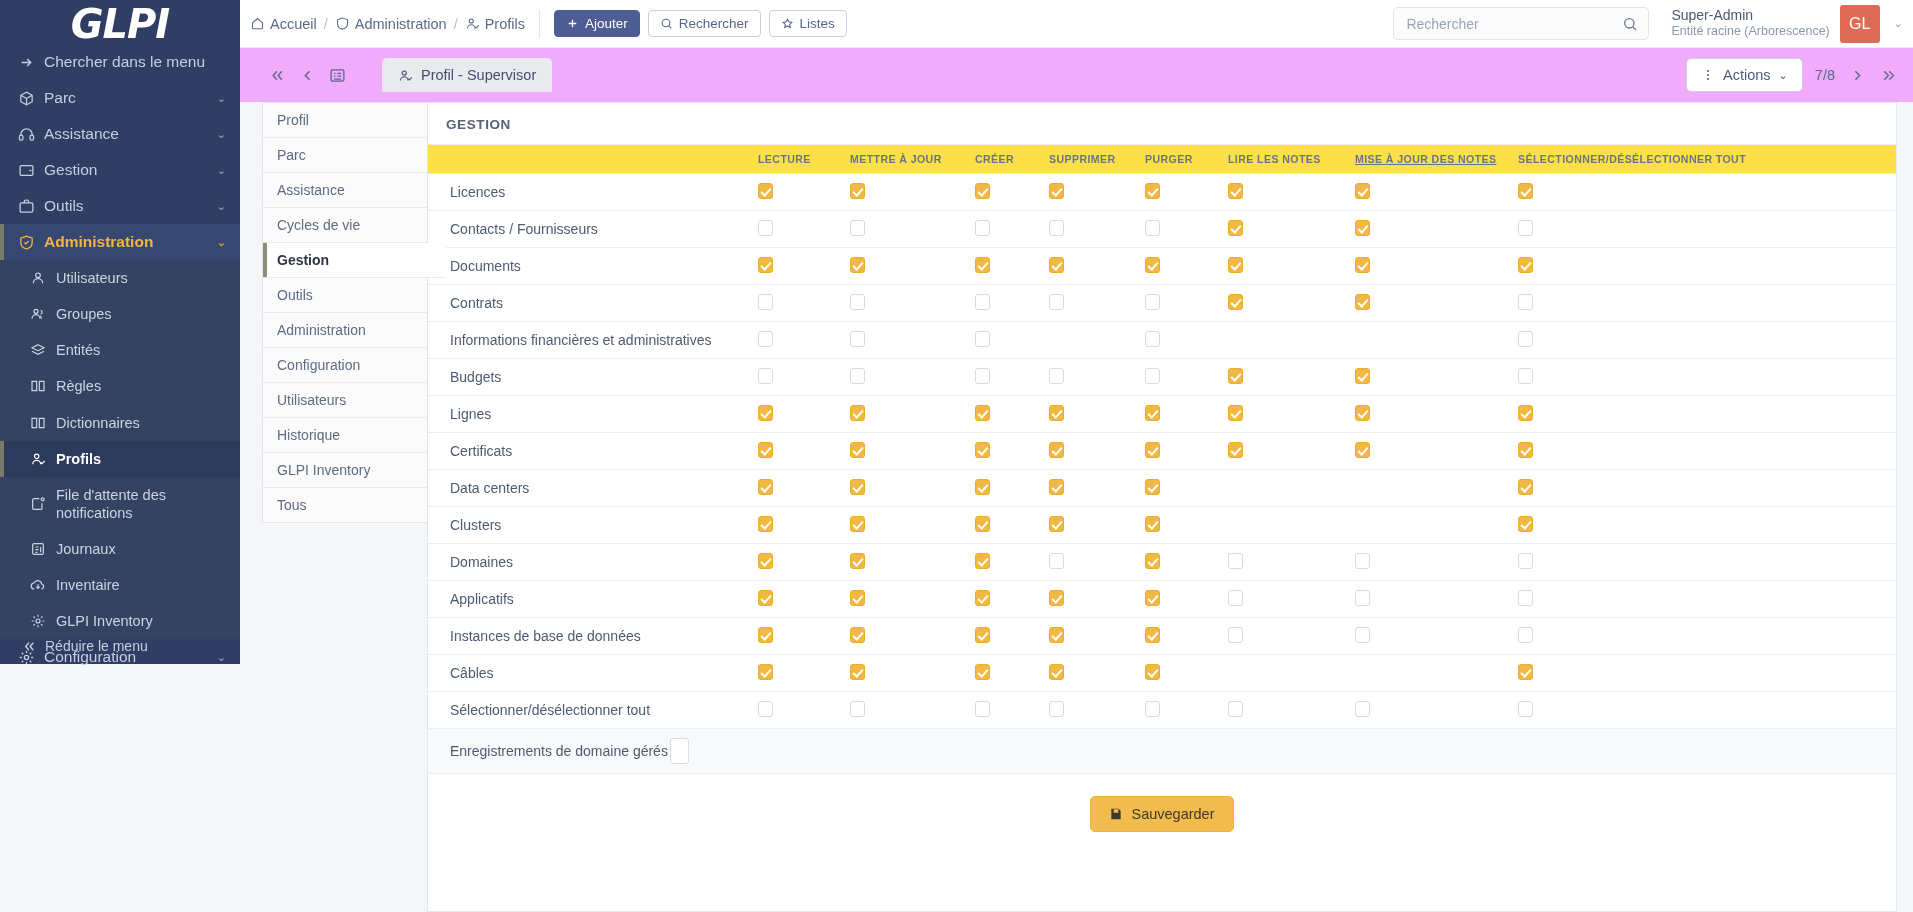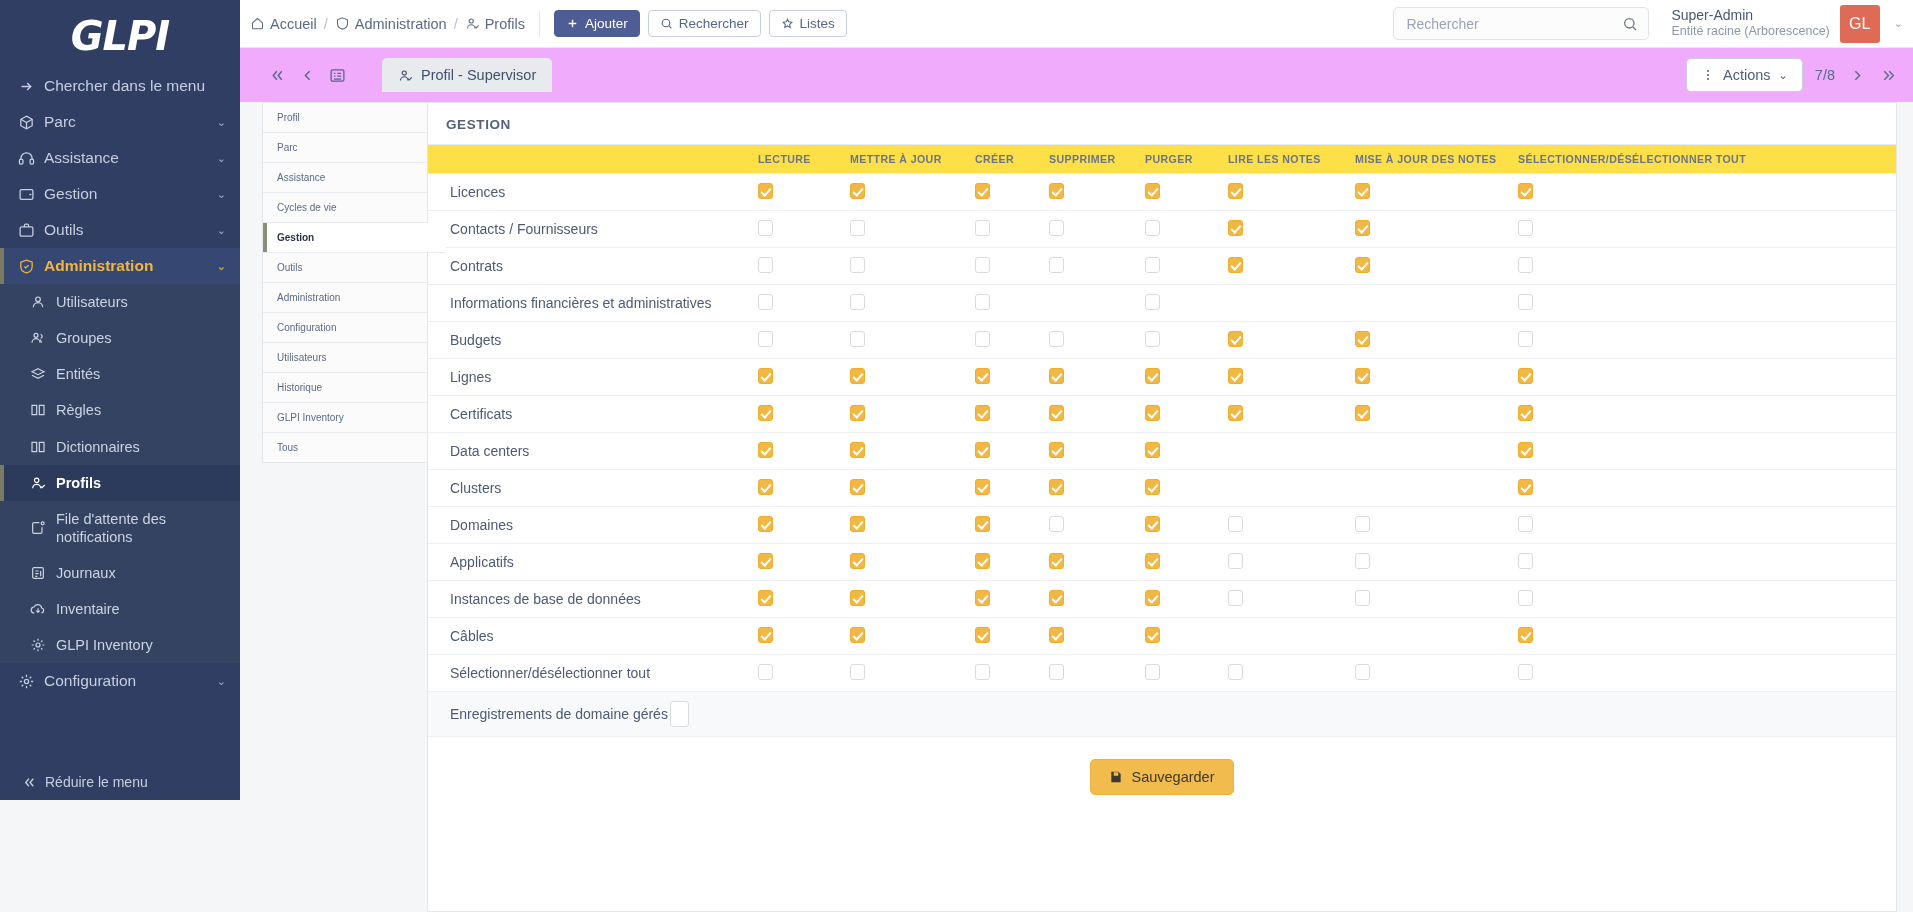--- a/index.html
+++ b/index.html
@@ -9,21 +9,21 @@
     overflow: hidden;
     font-family: "Liberation Sans", sans-serif;
     background: #f5f6f8;
   }
   body { display: flex; }
 
   
   #sidebar {
     width: 240px;
     min-width: 240px;
-    height: 800px;
+    height: 664px;
     background: #2f3e62;
     color: #c8cfdf;
     display: flex;
     flex-direction: column;
     position: relative;
   }
   #logo {
     height: 68px;
     display: flex;
     align-items: center;
@@ -163,21 +163,21 @@
   #content { flex: 1; display: flex; padding: 0 16px 0 22px; overflow: hidden; }
 
   #side-tabs {
     width: 165px; min-width: 165px;
     background: #fbfbfc;
     border: 1px solid #e4e6ea;
     border-right: 0;
     align-self: flex-start;
   }
   .stab {
-    padding: 9px 14px; font-size: 10px; color: #5d6b85;
+    padding: 9px 14px; font-size: 14px; color: #5d6b85;
     border-bottom: 1px solid #e8eaee; cursor: pointer; position: relative;
     background: #fbfbfc;
   }
   .stab:last-child { border-bottom: 0; }
   .stab.active {
     background: #ffffff; color: #2b3447; font-weight: bold;
     width: 183px;
     z-index: 3;
     border-right: 0;
   }
@@ -608,21 +608,21 @@
       <table>
         <thead>
           <tr id="thead-row">
               <th class="lblcol" style="width: 330px;"></th>
               <th style="width: 92px;">LECTURE</th>
               <th style="width: 125px;">METTRE À JOUR</th>
               <th style="width: 74px;">CRÉER</th>
               <th style="width: 96px;">SUPPRIMER</th>
               <th style="width: 83px;">PURGER</th>
               <th style="width: 127px;">LIRE LES NOTES</th>
-              <th style="width: 163px;">MISE À JOUR DES NOTES</th>
+              <th style="width: 163px; text-decoration: underline;">MISE À JOUR DES NOTES</th>
               <th style="width: auto;">SÉLECTIONNER/DÉSÉLECTIONNER TOUT</th>
             </tr>
         </thead>
         <tbody id="tbody">
             <tr>
               <td class="lblcol">Licences</td>
               <td><span class="cb on"></span></td>
               <td><span class="cb on"></span></td>
               <td><span class="cb on"></span></td>
               <td><span class="cb on"></span></td>
@@ -634,20 +634,31 @@
             <tr>
               <td class="lblcol">Contacts / Fournisseurs</td>
               <td><span class="cb off"></span></td>
               <td><span class="cb off"></span></td>
               <td><span class="cb off"></span></td>
               <td><span class="cb off"></span></td>
               <td><span class="cb off"></span></td>
               <td><span class="cb on"></span></td>
               <td><span class="cb on"></span></td>
               <td><span class="cb off"></span></td>
+            </tr>
+            <tr>
+              <td class="lblcol">Documents</td>
+              <td><span class="cb on"></span></td>
+              <td><span class="cb on"></span></td>
+              <td><span class="cb on"></span></td>
+              <td><span class="cb on"></span></td>
+              <td><span class="cb on"></span></td>
+              <td><span class="cb on"></span></td>
+              <td><span class="cb on"></span></td>
+              <td><span class="cb on"></span></td>
             </tr>
             <tr>
               <td class="lblcol">Contrats</td>
               <td><span class="cb off"></span></td>
               <td><span class="cb off"></span></td>
               <td><span class="cb off"></span></td>
               <td><span class="cb off"></span></td>
               <td><span class="cb off"></span></td>
               <td><span class="cb on"></span></td>
               <td><span class="cb on"></span></td>

